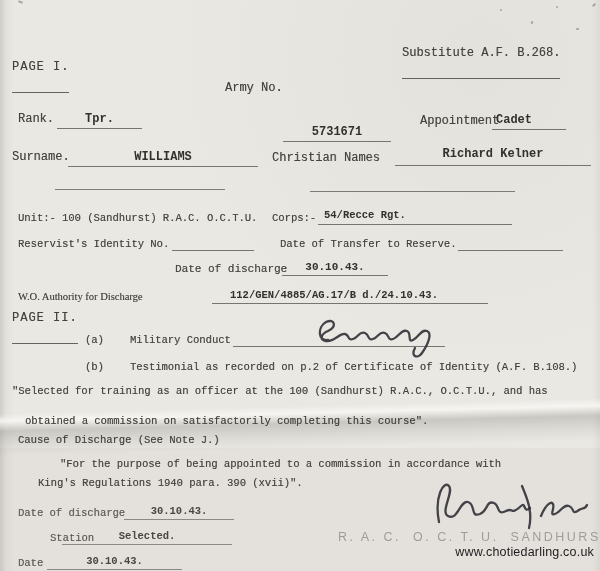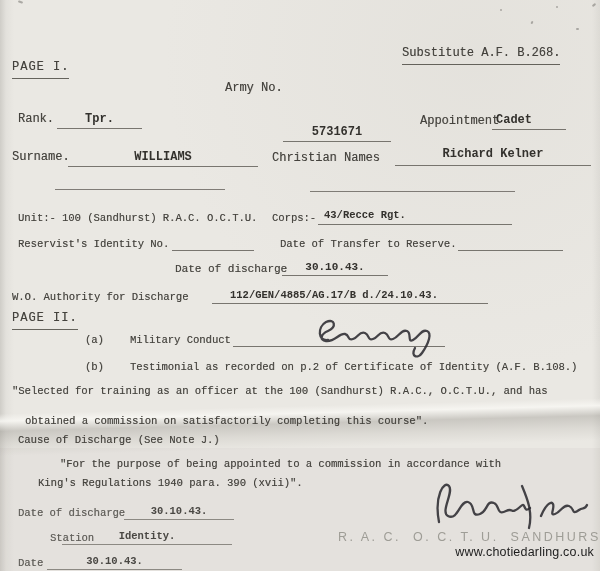--- a/index.html
+++ b/index.html
@@ -12,21 +12,21 @@
       #eae8e3;
     font-family:"Liberation Mono","DejaVu Sans Mono",monospace;
   }
   .tw{position:absolute;white-space:pre;color:#44423d;font-size:10.5px;line-height:14px;
       text-shadow:0.3px 0.3px 0.4px rgba(62,60,56,0.45);}
   .fs12{font-size:12px;}
   .fs11{font-size:11px;}
   .val{font-weight:bold;color:#33312d;}
   .faded{color:#5f5d58;}
   .faded .val,.val.faded{color:#494743;}
-  .ul{border-bottom:1.5px solid rgba(78,75,68,0.85);padding-bottom:4px;}
+  .ul{border-bottom:1.5px solid rgba(78,75,68,0.85);padding-bottom:18px;}
   .fld{position:absolute;border-bottom:1.5px solid rgba(82,79,72,0.75);
        display:flex;align-items:flex-end;justify-content:center;
        font-size:10.5px;white-space:pre;}
   .fld.left{justify-content:flex-start;}
   .fld .val{padding-bottom:2px;}
   .blankline{position:absolute;border-bottom:1.6px solid rgba(82,79,72,0.7);}
   .fold{position:absolute;left:-12px;top:406px;width:624px;height:46px;
         transform:rotate(-1.5deg);
         background:linear-gradient(180deg, rgba(255,255,255,0) 0%, rgba(248,247,243,0.85) 16%,
                    rgba(150,147,140,0.38) 38%, rgba(165,162,154,0.20) 64%, rgba(0,0,0,0) 92%);}
@@ -81,34 +81,34 @@
     <span class="val fs12" style="padding-bottom:4px;">Richard Kelner</span>
   </div>
 
   <div class="blankline" style="left:55px;top:176px;width:170px;height:13px;"></div>
   <div class="blankline" style="left:310px;top:178px;width:205px;height:13px;"></div>
 
   <span class="tw" style="left:18px;top:211px;">Unit:- </span>
   <span class="tw" style="left:62px;top:211px;">100 (Sandhurst) R.A.C. O.C.T.U.</span>
   <span class="tw" style="left:272px;top:211px;">Corps:-</span>
   <div class="fld left" style="left:318px;top:204px;width:188px;height:20px;padding-left:6px;">
-    <span class="val" style="padding-bottom:3px;">43/Recce Rgt.</span>
+    <span class="val" style="padding-bottom:3px;">54/Recce Rgt.</span>
   </div>
 
   <span class="tw" style="left:18px;top:237px;">Reservist's Identity No.</span>
   <div class="fld" style="left:172px;top:231px;width:82px;height:19px;"></div>
   <span class="tw" style="left:280px;top:237px;">Date of Transfer to Reserve.</span>
   <div class="fld" style="left:458px;top:231px;width:105px;height:19px;"></div>
 
   <span class="tw fs11" style="left:175px;top:262px;">Date of discharge</span>
   <div class="fld" style="left:282px;top:256px;width:106px;height:19px;">
     <span class="val fs11">30.10.43.</span>
   </div>
 
-  <span class="tw" style="left:12px;top:290px;">W.O. Authority for Discharge</span>
+  <span class="tw" style="left:18px;top:290px;font-family:Liberation Serif, serif;">W.O. Authority for Discharge</span>
   <div class="fld left" style="left:212px;top:284px;width:258px;height:19px;padding-left:18px;">
     <span class="val">112/GEN/4885/AG.17/B d./24.10.43.</span>
   </div>
 
   <span class="tw fs12 ul" style="left:12px;top:311px;letter-spacing:1px;">PAGE II.</span>
 
   <span class="tw" style="left:85px;top:333px;">(a)</span>
   <span class="tw" style="left:130px;top:333px;">Military Conduct</span>
   <div class="fld" style="left:233px;top:327px;width:212px;height:19px;"></div>
   <svg class="inksvg" style="left:308px;top:312px;" width="145" height="50" viewBox="0 0 145 50" aria-label="Exemplary">
@@ -123,21 +123,21 @@
   <span class="tw" style="left:18px;top:433px;">Cause of Discharge (See Note J.)</span>
   <span class="tw" style="left:60px;top:457px;">"For the purpose of being appointed to a commission in accordance with</span>
   <span class="tw" style="left:38px;top:476px;">King's Regulations 1940 para. 390 (xvii)".</span>
 
   <span class="tw faded" style="left:18px;top:506px;">Date of discharge</span>
   <div class="fld" style="left:124px;top:500px;width:110px;height:19px;border-bottom-color:rgba(82,79,72,0.6);">
     <span class="val faded">30.10.43.</span>
   </div>
   <span class="tw faded" style="left:18px;top:531px;margin-left:32px;">Station</span>
   <div class="fld" style="left:62px;top:525px;width:170px;height:19px;border-bottom-color:rgba(82,79,72,0.6);">
-    <span class="val faded">Identity.</span>
+    <span class="val faded">Selected.</span>
   </div>
   <span class="tw faded" style="left:18px;top:556px;">Date</span>
   <div class="fld" style="left:47px;top:550px;width:135px;height:19px;border-bottom-color:rgba(82,79,72,0.6);">
     <span class="val faded">30.10.43.</span>
   </div>
 
   <svg class="inksvg" style="left:425px;top:474px;" width="165" height="62" viewBox="0 0 165 62">
     <path d="M14,48 C9,22 19,6 24,12 C29,18 15,38 23,42 C33,47 35,26 43,28 C51,30 45,44 55,40 C63,37 61,26 69,29 C75,31 71,42 81,37 C89,33 85,42 96,32 C101,27 98,40 105,34"></path>
     <path d="M97,12 C102,24 108,38 104,54"></path>
     <path d="M116,42 C120,32 126,26 128,30 C130,34 124,42 130,40 C136,38 138,30 144,32 C150,34 146,42 154,36 C158,33 160,36 162,31"></path>

